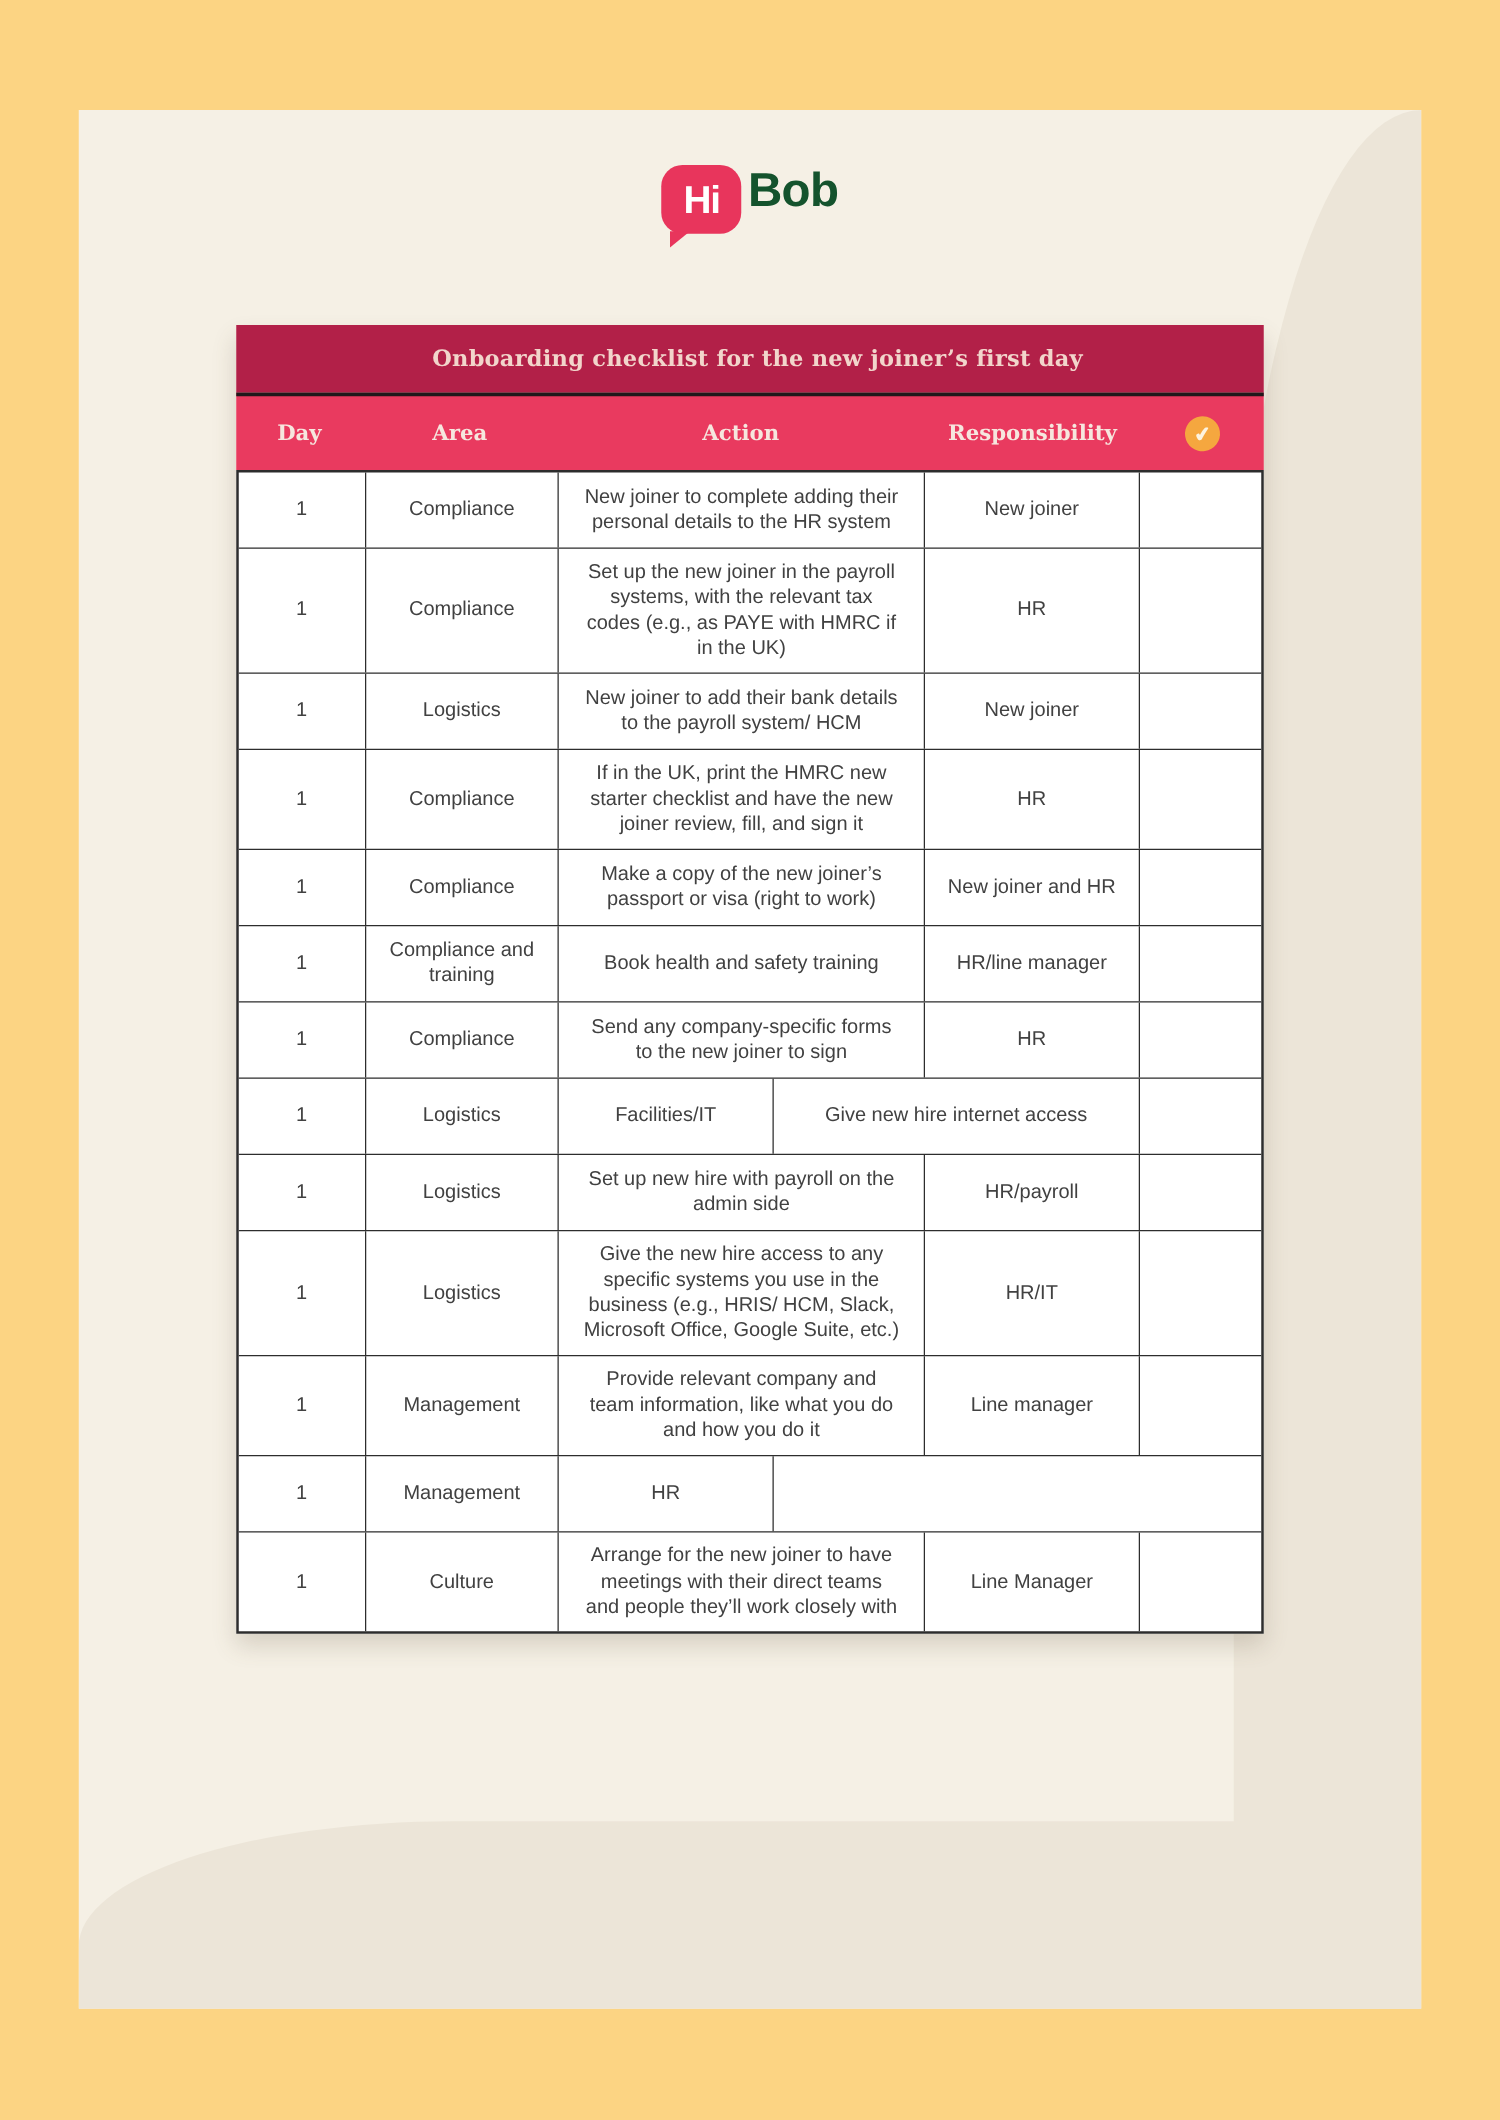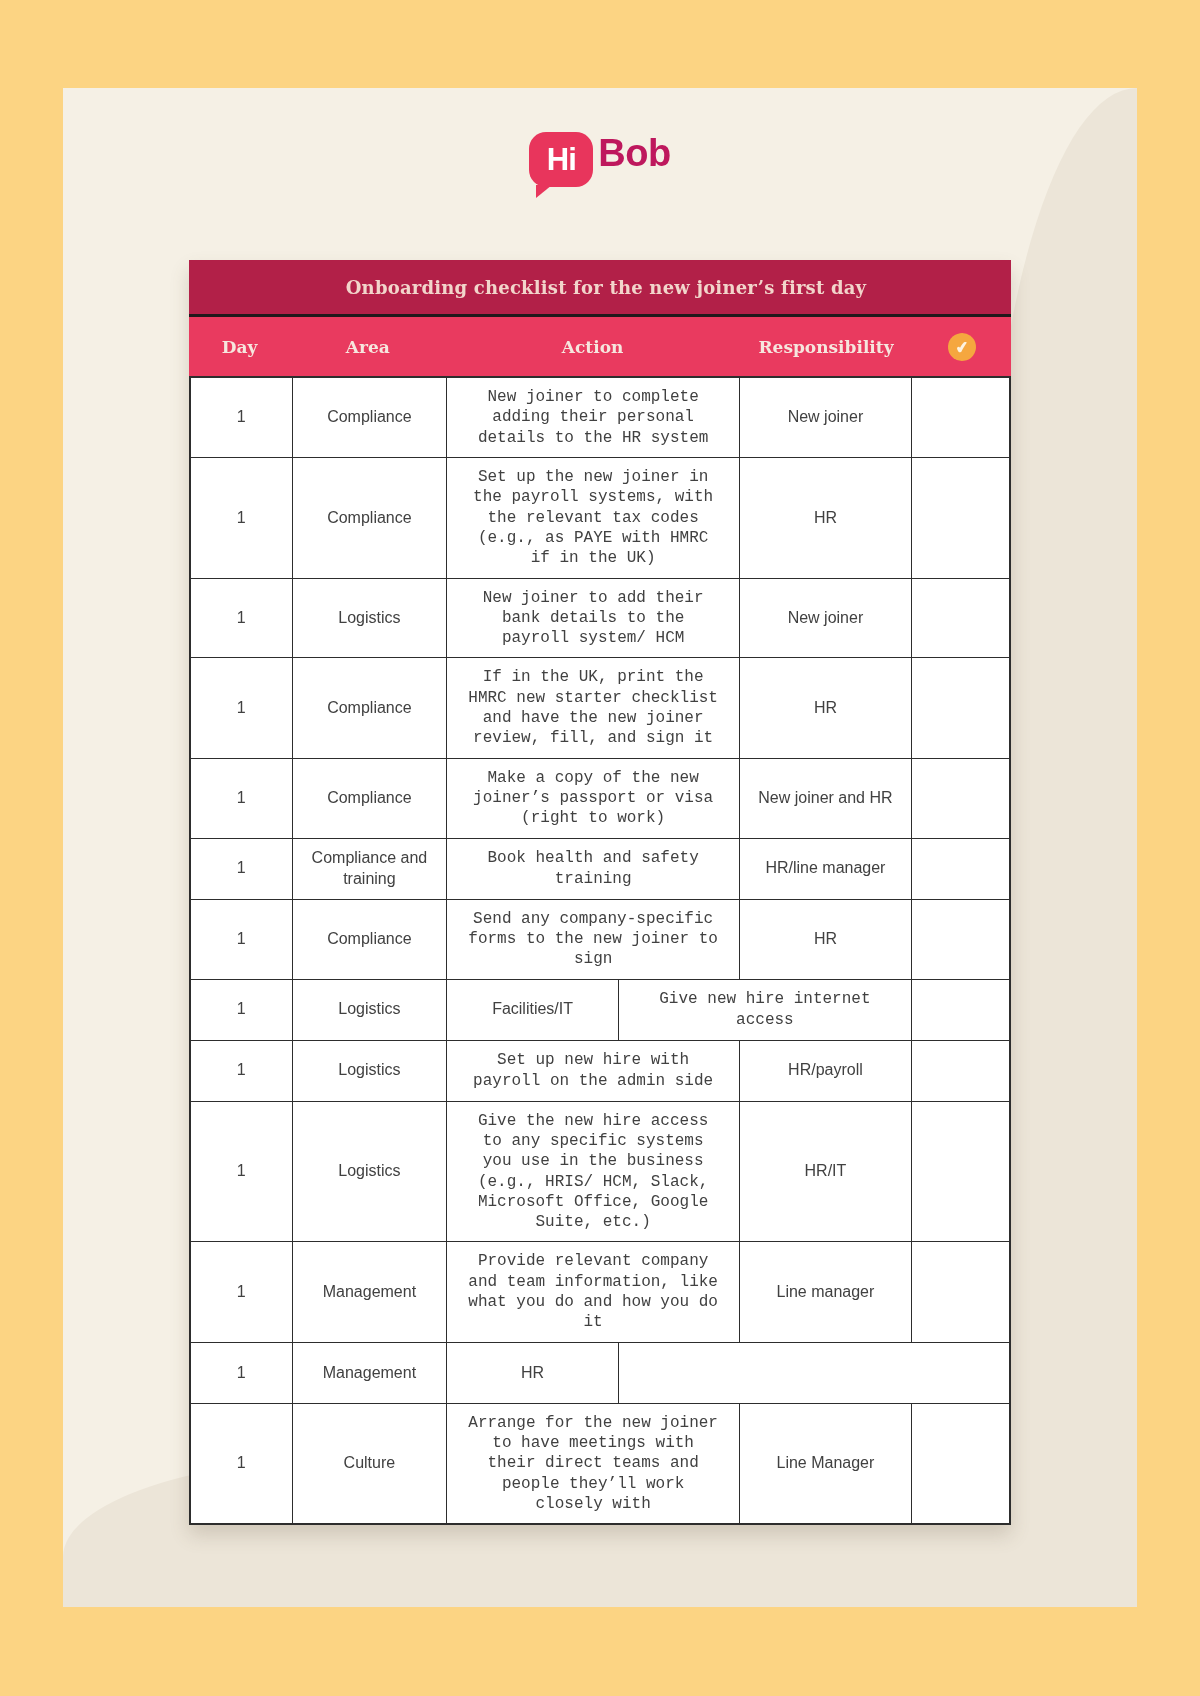--- a/index.html
+++ b/index.html
@@ -33,21 +33,21 @@
   }
   .bubble::after{
     content:'';position:absolute;left:7px;bottom:-11px;width:0;height:0;
     border-top:13px solid #e8355c;border-right:16px solid transparent;
   }
   .bubble-text{
     color:#ffffff;font-size:31px;font-weight:bold;letter-spacing:-1px;
     font-family:"Liberation Sans",sans-serif;
   }
   .bob-text{
-    font-size:38px;font-weight:bold;color:#be185d;margin-left:5px;
+    font-size:38px;font-weight:bold;color:#14532d;margin-left:5px;
     letter-spacing:-0.5px;font-family:"Liberation Sans",sans-serif;
   }
   
   .sheet{
     width:822px;margin-top:70px;
     box-shadow:0 10px 18px rgba(95,82,60,0.20);
   }
   .title-bar{
     height:54px;background:#b22048;
     display:flex;align-items:center;justify-content:center;padding-left:12px;
@@ -74,21 +74,21 @@
     padding:9px 6px;font-size:16px;line-height:1.27;color:#414141;
     min-height:60px;box-sizing:border-box;
     border-left:1.5px solid #2d2d2d;
   }
   .tr .td:first-child{border-left:none;}
   .c-day{width:12.3%;}
   .c-area{width:18.9%;}
   .c-action{width:35.8%;}
   .c-resp{width:21.0%;}
   .c-check{width:12.0%;}
-  .td.c-action{padding-left:18px;padding-right:18px;font-family:Liberation Mono, monospace;}
+  .td.c-action{padding-left:18px;padding-right:18px;}
   .check-badge{
     width:28px;height:28px;border-radius:50%;background:#f5a73f;
     display:flex;align-items:center;justify-content:center;
     color:#fdf3e0;font-size:16px;font-weight:bold;transform:rotate(-8deg);
   }
 </style>
 </head>
 <body>
 
 <div class="panel">

